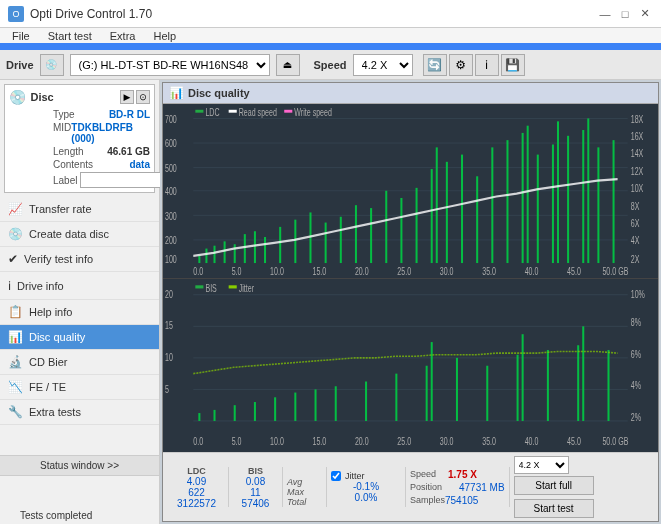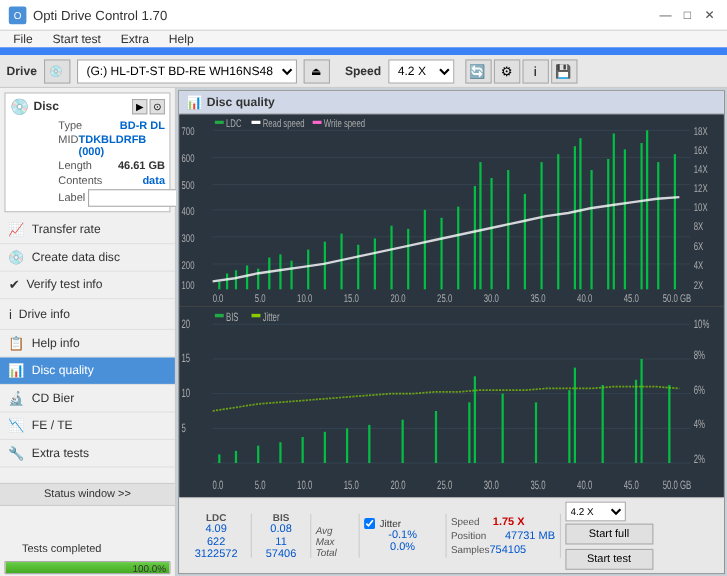--- a/index.html
+++ b/index.html
@@ -402,24 +402,20 @@
       </div>
       <div class="nav-item">
         <span class="nav-icon">🔧</span>
         <span>Extra tests</span>
       </div>
     </div>
 
     <div class="status-section" style="margin-top:auto;">
       <button class="status-window-btn">Status window &gt;&gt;</button>
       <div class="status-text">Tests completed</div>
-      <div class="progress-bar-container">
-        <div class="progress-bar-fill" style="width: 100%;"></div>
-        <span class="progress-text">100.0%</span>
-      </div>
     </div>
   </div>
 
   <div class="content-area">
     <div class="disc-quality-panel">
       <div class="dq-header">
         <span class="dq-icon">📊</span>
         <span class="dq-title">Disc quality</span>
       </div>
 

